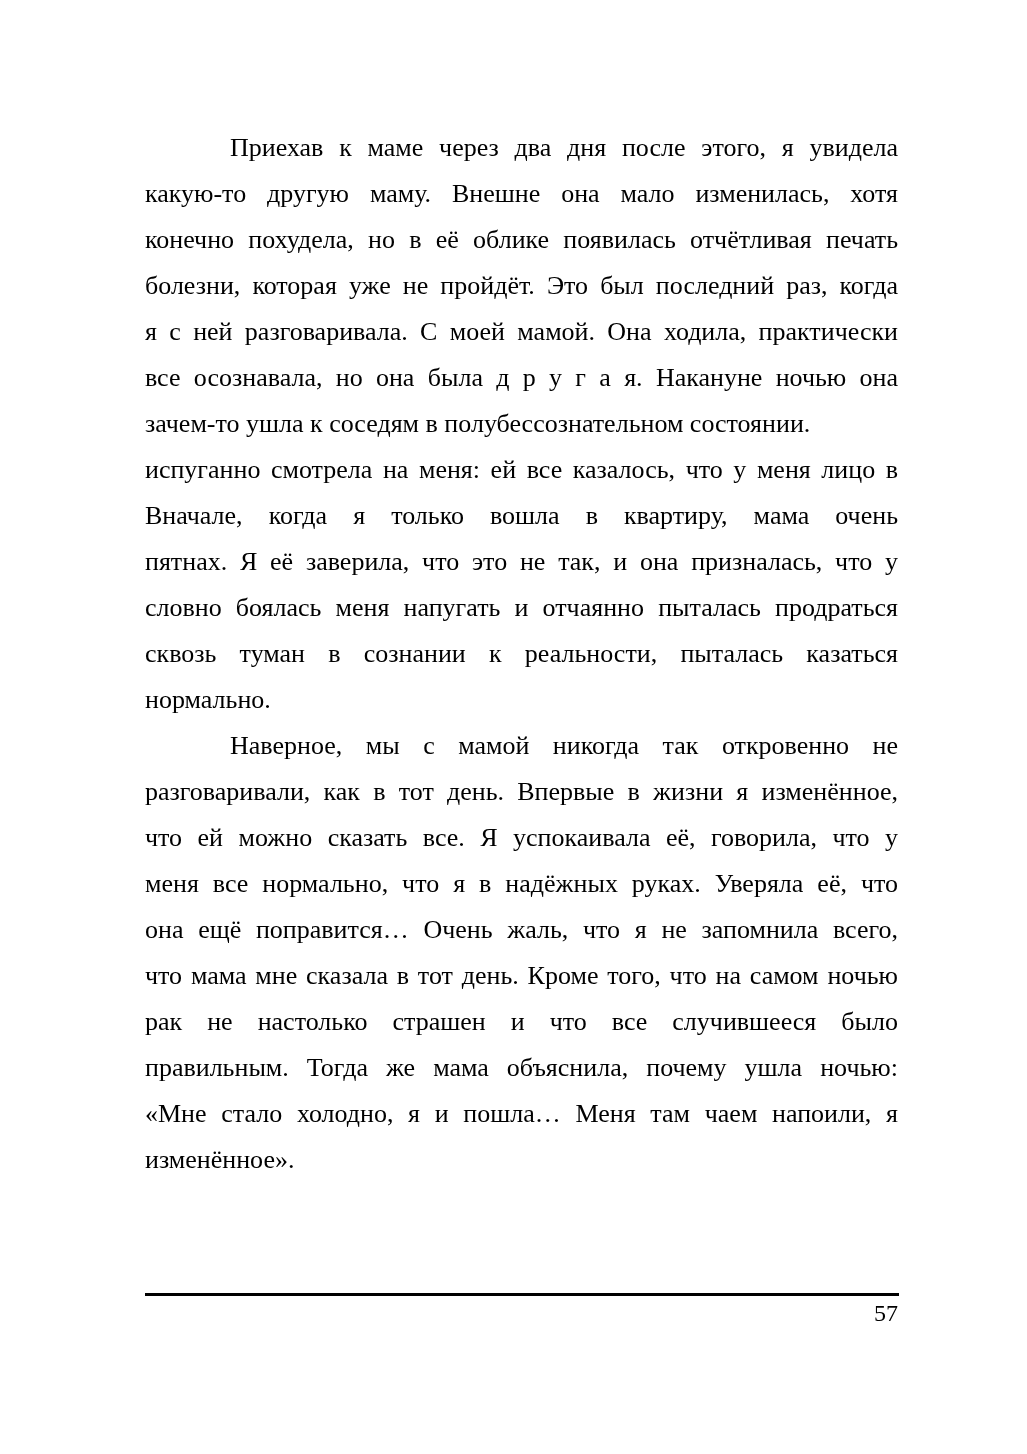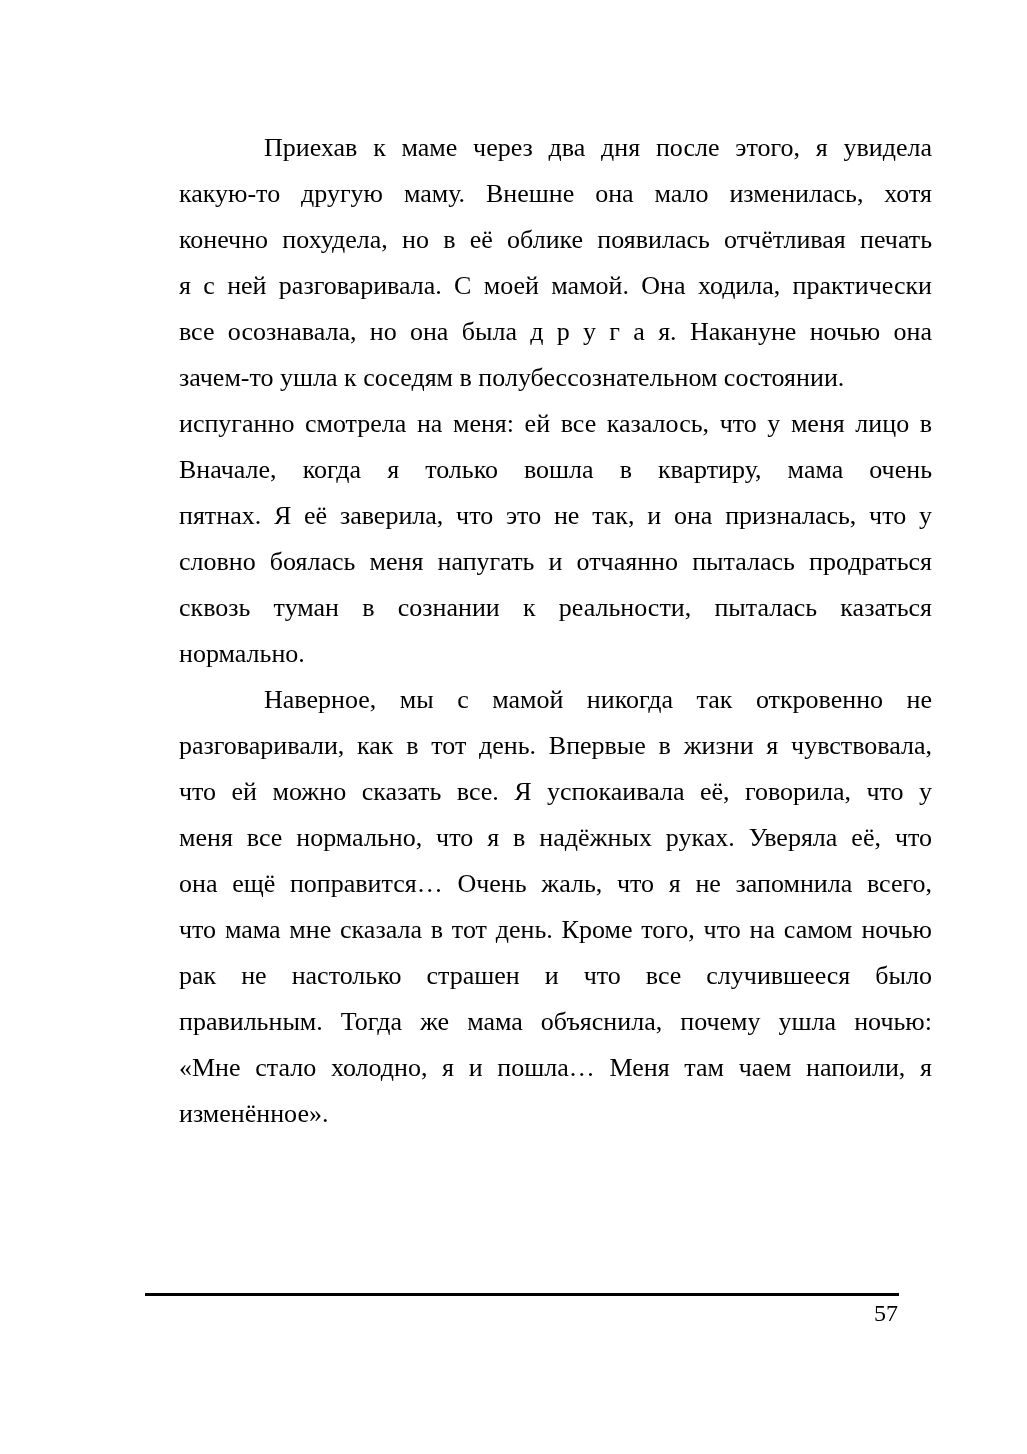--- a/index.html
+++ b/index.html
@@ -20,21 +20,20 @@
     inset: 0;
     background: #ffffff;
   }
   .text-block {
     position: absolute;
     left: 145px;
     top: 125px;
     width: 753px;
     font-size: 26px;
     line-height: 46px;
-    margin-left: 34px;
   }
   p.para {
     margin: 0;
     padding: 0;
   }
   
   .ln {
     text-align: justify;
     text-align-last: justify;
     white-space: normal;
@@ -67,37 +66,38 @@
 <body>
 
 <div class="page">
 
   <main class="text-block">
 
     <p class="para">
       <span class="ln ind" style="display:block">Приехав к маме через два дня после этого, я увидела</span>
       <span class="ln" style="display:block">какую-то другую маму. Внешне она мало изменилась, хотя</span>
       <span class="ln" style="display:block">конечно похудела, но в её облике появилась отчётливая печать</span>
+      <span class="ln" style="display:block">болезни, которая уже не пройдёт. Это был последний раз, когда</span>
       <span class="ln" style="display:block">я с ней разговаривала. С моей мамой. Она ходила, практически</span>
       <span class="ln" style="display:block">все осознавала, но она была д р у г а я. Накануне ночью она</span>
       <span class="ln end" style="display:block">зачем-то ушла к соседям в полубессознательном состоянии.</span>
     </p>
 
     <p class="para">
       <span class="ln" style="display:block">испуганно смотрела на меня: ей все казалось, что у меня лицо в</span>
       <span class="ln" style="display:block">Вначале, когда я только вошла в квартиру, мама очень</span>
       <span class="ln" style="display:block">пятнах. Я её заверила, что это не так, и она призналась, что у</span>
       <span class="ln" style="display:block">словно боялась меня напугать и отчаянно пыталась продраться</span>
       <span class="ln" style="display:block">сквозь туман в сознании к реальности, пыталась казаться</span>
       <span class="ln end" style="display:block">нормально.</span>
     </p>
 
     <p class="para">
       <span class="ln ind" style="display:block">Наверное, мы с мамой никогда так откровенно не</span>
-      <span class="ln" style="display:block">разговаривали, как в тот день. Впервые в жизни я чувствовала,</span>
+      <span class="ln" style="display:block">разговаривали, как в тот день. Впервые в жизни я изменённое,</span>
       <span class="ln" style="display:block">что ей можно сказать все. Я успокаивала её, говорила, что у</span>
       <span class="ln" style="display:block">меня все нормально, что я в надёжных руках. Уверяла её, что</span>
       <span class="ln" style="display:block">она ещё поправится… Очень жаль, что я не запомнила всего,</span>
       <span class="ln" style="display:block">что мама мне сказала в тот день. Кроме того, что на самом ночью</span>
       <span class="ln" style="display:block">рак не настолько страшен и что все случившееся было</span>
       <span class="ln" style="display:block">правильным. Тогда же мама объяснила, почему ушла ночью:</span>
       <span class="ln" style="display:block">«Мне стало холодно, я и пошла… Меня там чаем напоили, я</span>
       <span class="ln end" style="display:block">изменённое».</span>
     </p>
 

